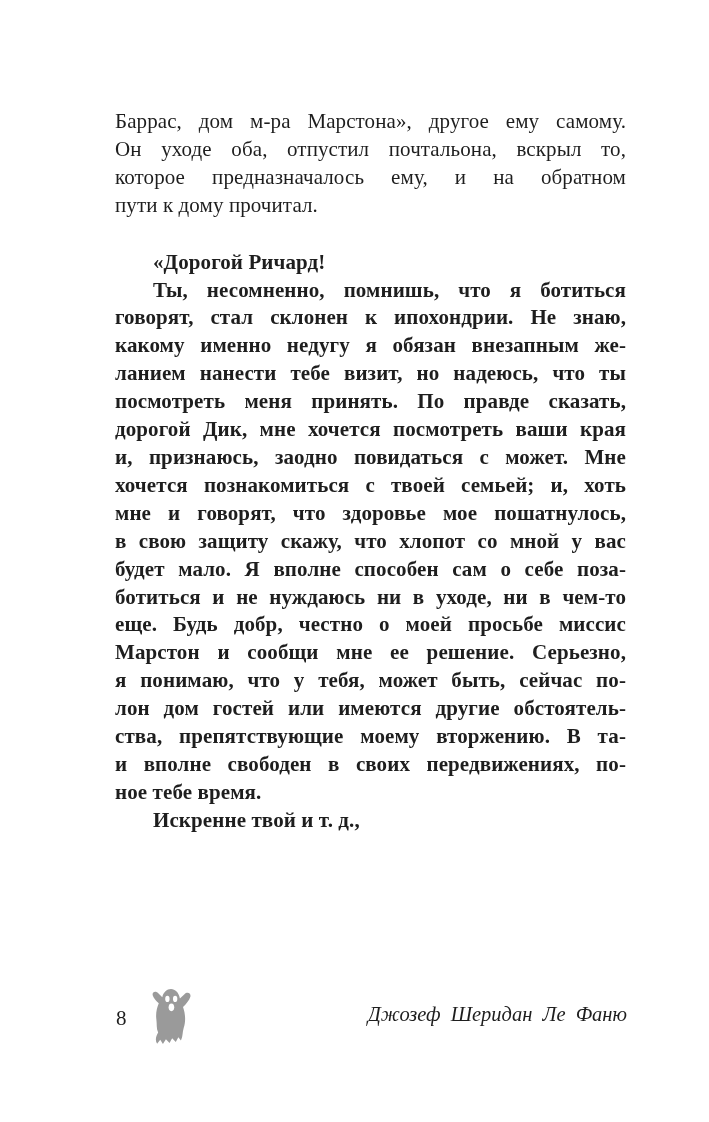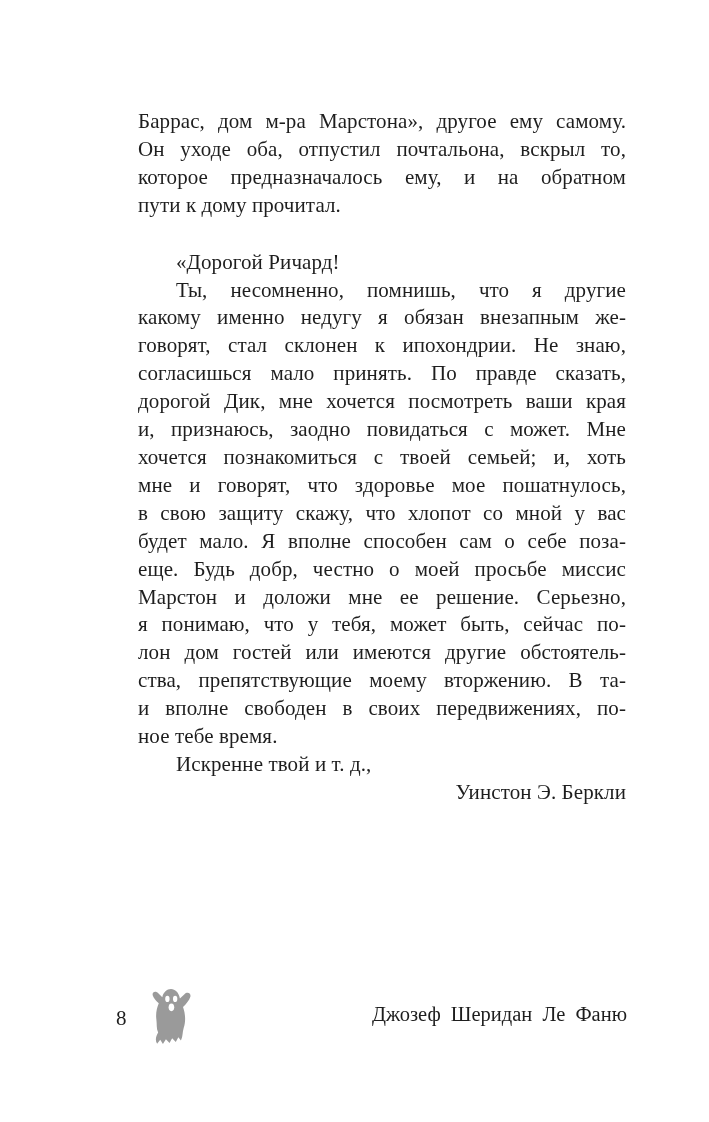--- a/index.html
+++ b/index.html
@@ -29,38 +29,38 @@
     position: absolute;
     left: 115px;
     top: 108px;
     width: 511px;
     font-size: 21px;
     line-height: 27.9px;
     letter-spacing: 0.1px;
   }
   .line {
     text-align: left;
-    margin-left: 23px;
   }
   
   .para .line {
     text-align: justify;
     text-align-last: justify;
   }
   .para .line:last-child {
     text-align-last: left;
   }
   .para.indent-first .line:first-child {
     text-indent: 38px;
   }
   .line.indent {
     text-indent: 38px;
   }
   .letter {
     margin-top: 29px;
+    font-weight: bold;
   }
   .signature {
     text-align: right;
   }
   .footer {
     position: absolute;
     left: 115px;
     top: 985px;
     width: 512px;
     height: 66px;
@@ -79,20 +79,21 @@
     width: 52px;
     height: 58px;
     color: var(--ghost);
   }
   .running-title {
     position: absolute;
     right: 0;
     top: 16px;
     font-size: 20.5px;
     line-height: 26px;
+    font-style: italic;
     word-spacing: 5px;
     white-space: nowrap;
   }
 </style>
 </head>
 <body>
 
 <div class="page">
 
   <div class="text-block">
@@ -101,42 +102,43 @@
         <div class="line">Баррас, дом м-ра Марстона», другое ему самому.</div>
         <div class="line">Он уходе оба, отпустил почтальона, вскрыл то,</div>
         <div class="line">которое предназначалось ему, и на обратном</div>
         <div class="line">пути к дому прочитал.</div>
       </div>
 
     <div class="letter">
       <div class="line indent">«Дорогой Ричард!</div>
 
       <div class="para indent-first">
-          <div class="line">Ты, несомненно, помнишь, что я другие</div>
+          <div class="line">Ты, несомненно, помнишь, что я ботиться</div>
+          <div class="line">говорят, стал склонен к ипохондрии. Не знаю,</div>
           <div class="line">какому именно недугу я обязан внезапным же-</div>
-          <div class="line">говорят, стал склонен к ипохондрии. Не знаю,</div>
-          <div class="line">согласишься мало принять. По правде сказать,</div>
+          <div class="line">ланием нанести тебе визит, но надеюсь, что ты</div>
+          <div class="line">посмотреть меня принять. По правде сказать,</div>
           <div class="line">дорогой Дик, мне хочется посмотреть ваши края</div>
           <div class="line">и, признаюсь, заодно повидаться с может. Мне</div>
           <div class="line">хочется познакомиться с твоей семьей; и, хоть</div>
           <div class="line">мне и говорят, что здоровье мое пошатнулось,</div>
           <div class="line">в свою защиту скажу, что хлопот со мной у вас</div>
           <div class="line">будет мало. Я вполне способен сам о себе поза-</div>
+          <div class="line">ботиться и не нуждаюсь ни в уходе, ни в чем-то</div>
           <div class="line">еще. Будь добр, честно о моей просьбе миссис</div>
-          <div class="line">Марстон и доложи мне ее решение. Серьезно,</div>
+          <div class="line">Марстон и сообщи мне ее решение. Серьезно,</div>
           <div class="line">я понимаю, что у тебя, может быть, сейчас по-</div>
           <div class="line">лон дом гостей или имеются другие обстоятель-</div>
           <div class="line">ства, препятствующие моему вторжению. В та-</div>
           <div class="line">и вполне свободен в своих передвижениях, по-</div>
           <div class="line">ное тебе время.</div>
         </div>
 
       <div class="line indent">Искренне твой и т. д.,</div>
 
-      <div class="line signature">Уинстон Э. Беркли</div>
     </div>
 
   </div>
 
   <div class="footer">
 
     <div class="page-number">8</div>
 
     <svg class="ghost" viewBox="0 0 50 56" aria-hidden="true">
       <path fill="currentColor" d="

